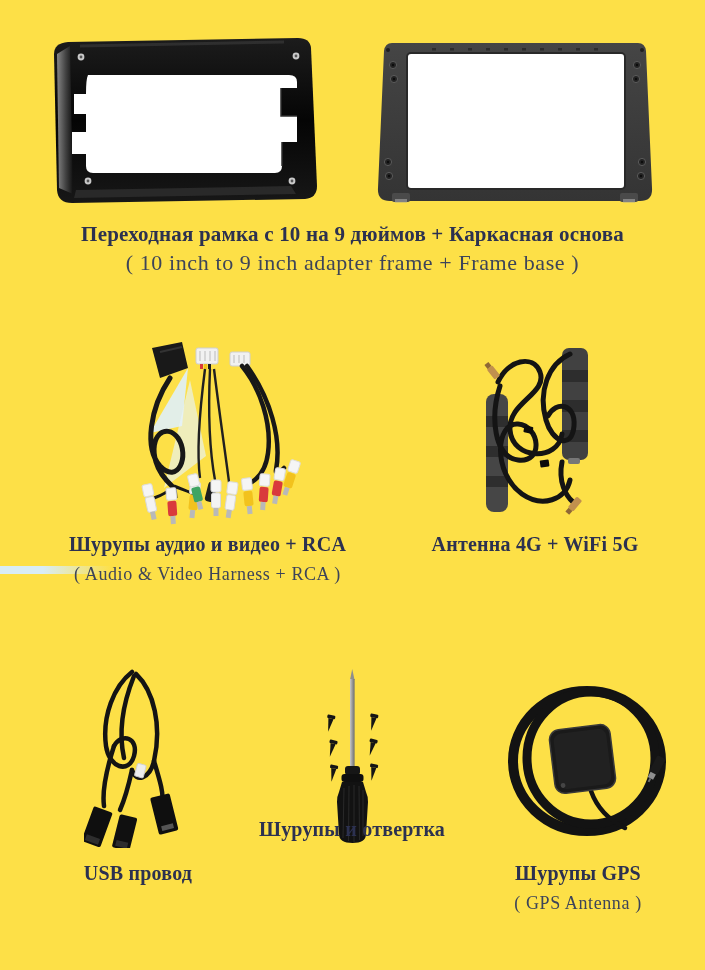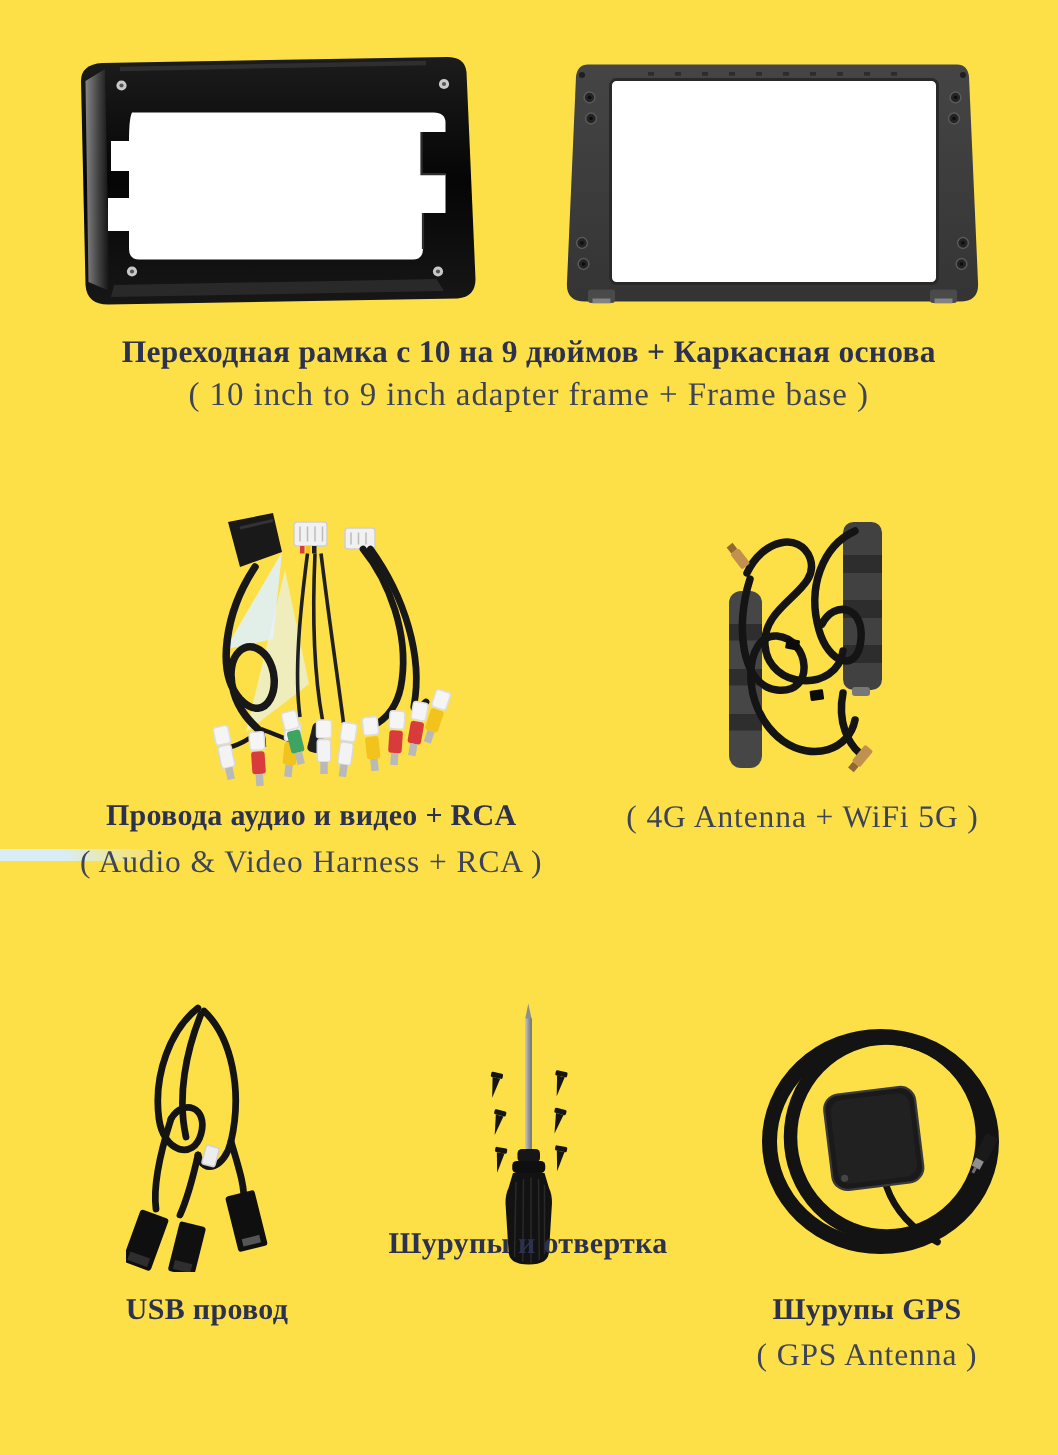--- a/index.html
+++ b/index.html
@@ -10,21 +10,21 @@
   .abs{position:absolute;}
   .cap-ru{font-weight:700;color:#2c3150;letter-spacing:0.2px;}
   .cap-en{font-weight:400;color:#3d4459;letter-spacing:0.6px;}
   .center{text-align:center;}
   #title-ru{left:0;right:0;top:222px;font-size:21px;}
   #title-en{left:0;right:0;top:250px;font-size:22px;}
   .col{position:absolute;text-align:center;}
   #mid-left{left:10px;width:395px;top:529px;}
   #mid-right{left:400px;width:270px;top:529px;}
   .col .cap-ru{font-size:20px;line-height:30px;display:block;}
-  .col .cap-en{font-size:21px;line-height:30px;display:block;}
+  .col .cap-en{font-size:18px;line-height:30px;display:block;}
   #bot-usb{left:16px;width:244px;top:858px;}
   #bot-screws{left:230px;width:244px;top:814px;}
   #bot-gps{left:456px;width:244px;top:858px;}
   #wm-stripe{left:0;top:566px;width:112px;height:8px;
     background:linear-gradient(to right,#d9edf6 0%,#d9edf6 38%,rgba(217,237,246,0) 100%);}
   svg{display:block;}
 </style>
 </head>
 <body>
 
@@ -240,25 +240,25 @@
       <rect x="-3" y="-8" width="7" height="13" rx="1.5" fill="#c1904e"></rect>
       <rect x="-2" y="-13" width="5" height="5" fill="#8f6836"></rect>
     </g>
     <g transform="translate(97,162) rotate(40)">
       <rect x="-3.5" y="-7" width="7" height="14" rx="1.5" fill="#c1904e"></rect>
       <rect x="-2.5" y="7" width="5" height="5" fill="#8f6836"></rect>
     </g>
   </svg>
 
   <div id="mid-left" class="col">
-    <span class="cap-ru">Провода аудио и видео + RCA</span>
+    <span class="cap-ru">Шурупы аудио и видео + RCA</span>
     <span class="cap-en">( Audio &amp; Video Harness + RCA )</span>
   </div>
   <div id="mid-right" class="col">
-    <span class="cap-en">( 4G Antenna + WiFi 5G )</span>
+    <span class="cap-ru">Антенна 4G + WiFi 5G</span>
   </div>
 
   <svg class="abs" style="left:84px;top:666px" width="100" height="182" viewBox="0 0 100 182">
     <g fill="none" stroke="#141414" stroke-width="4.5" stroke-linecap="round">
       <path d="M48,6 C30,20 18,50 22,80 C25,102 45,108 50,90 C55,72 38,66 30,80"></path>
       <path d="M52,8 C70,25 78,60 70,95 C66,112 52,118 48,104"></path>
       <path d="M50,10 C40,35 34,65 40,92"></path>
       <path d="M30,80 C22,105 18,125 20,140"></path>
       <path d="M48,104 C44,122 40,135 36,144"></path>
       <path d="M70,95 C76,115 80,128 78,136"></path>

